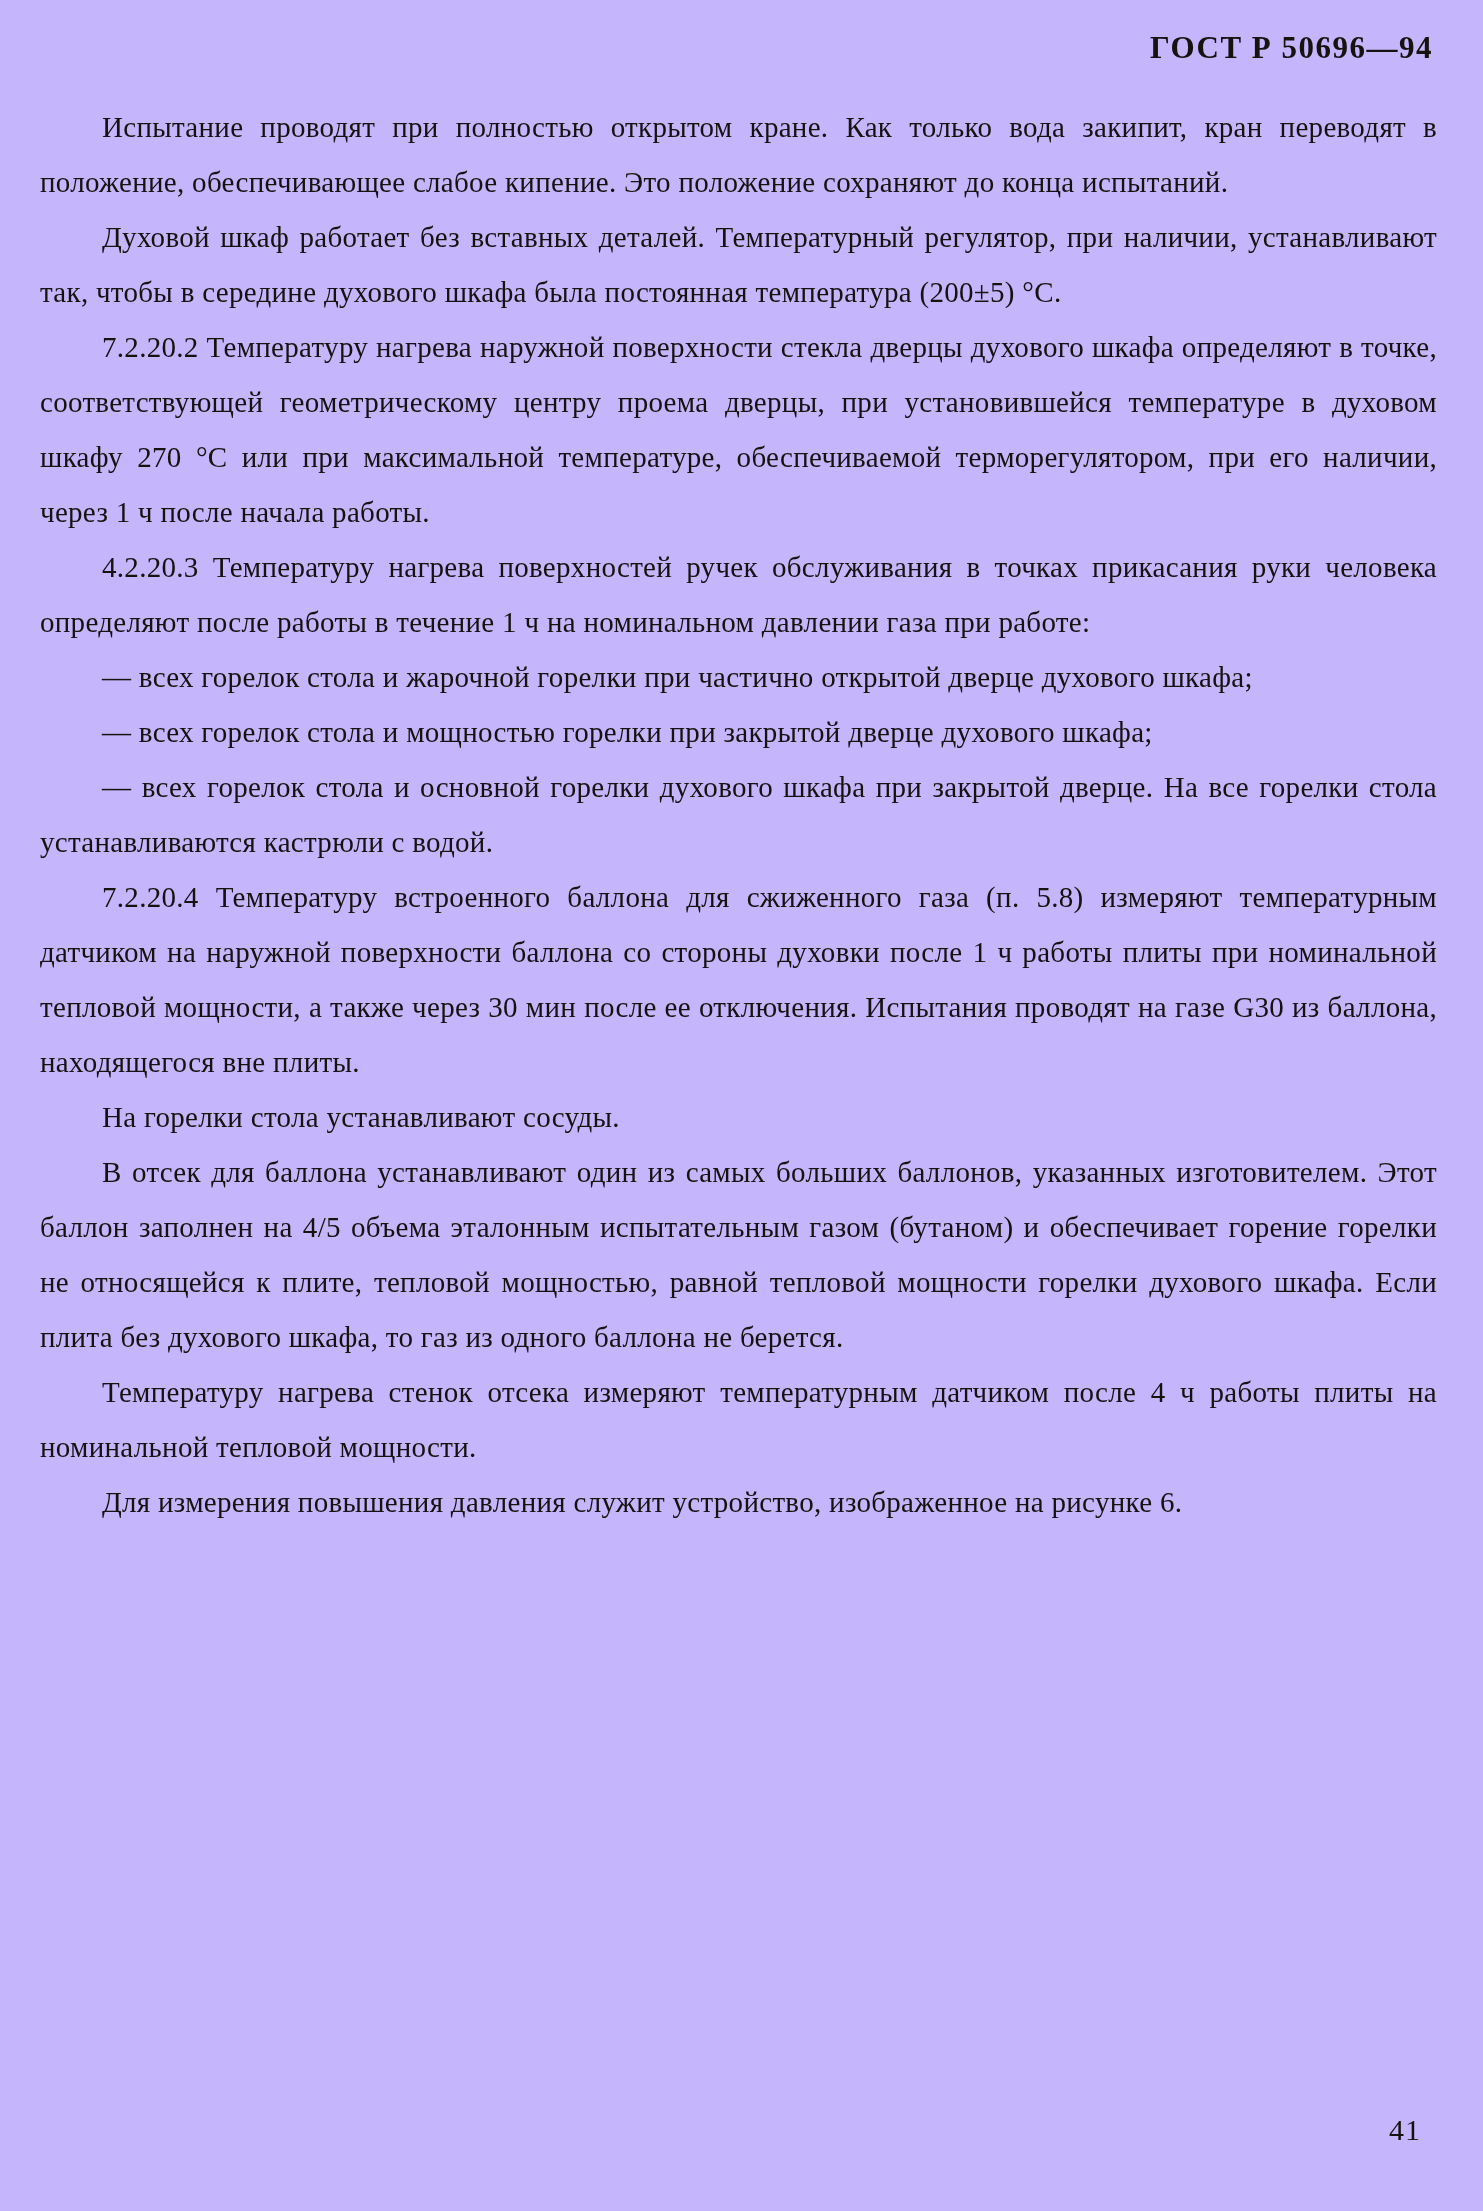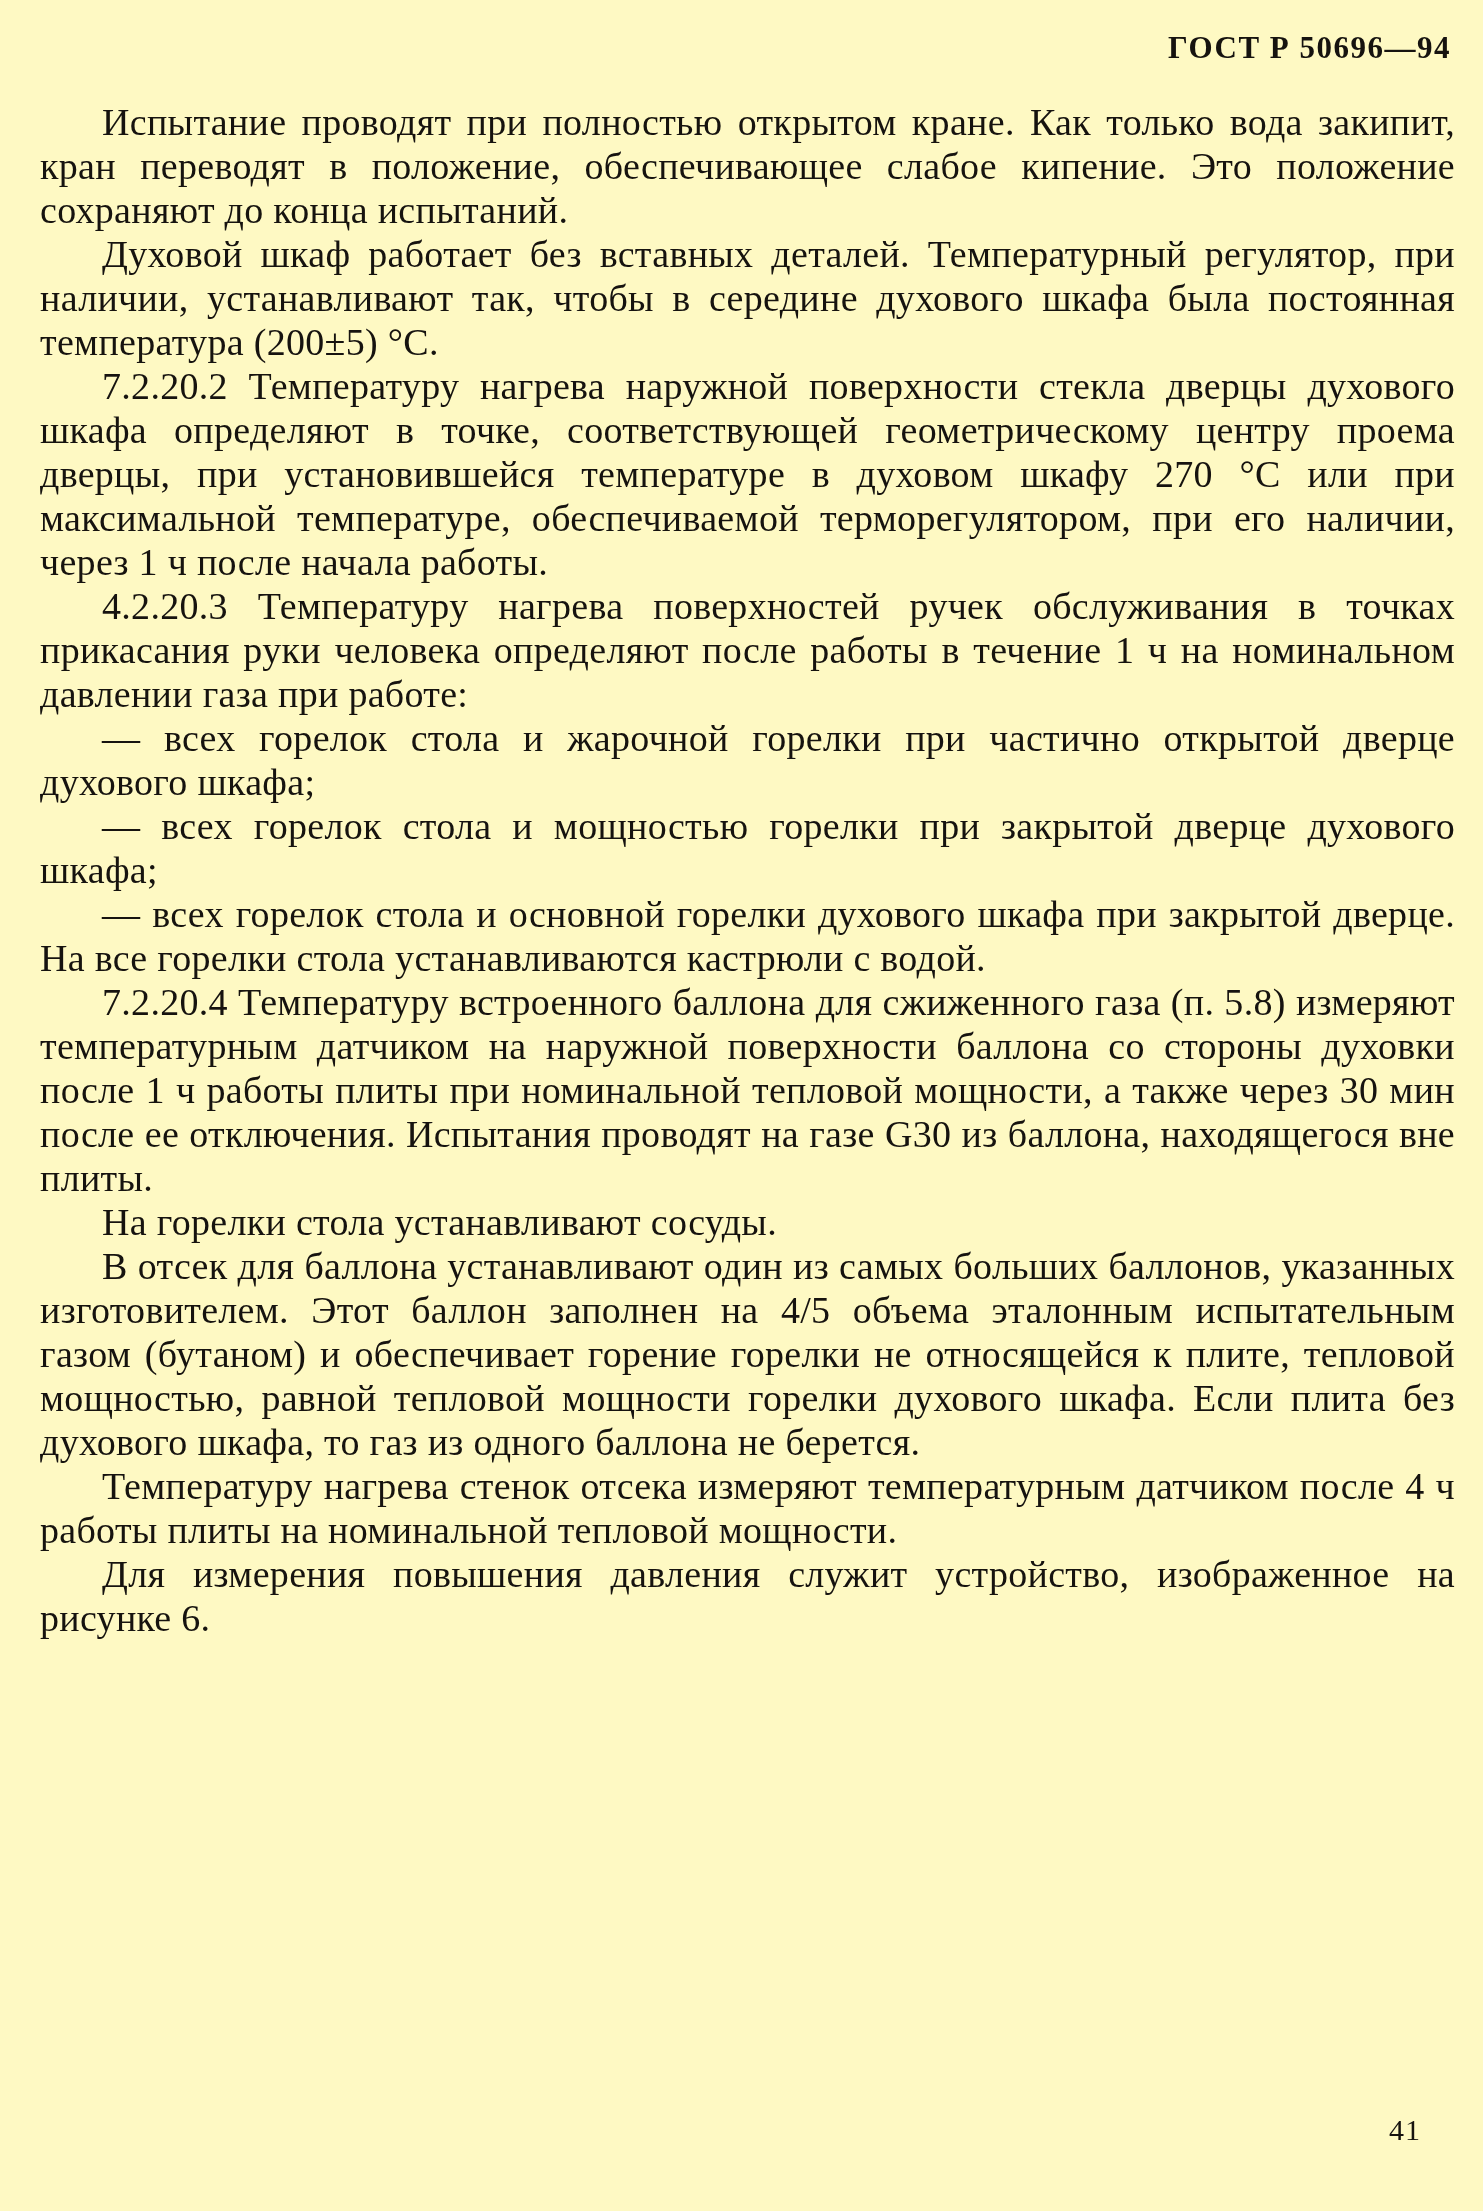--- a/index.html
+++ b/index.html
@@ -8,38 +8,38 @@
   }
   body {
     width: 1483px;
     height: 2211px;
     background: #e9e7e2;
   }
   .page {
     position: relative;
     width: 1483px;
     height: 2211px;
-    background: #fef9c3;
+    background: #c4b5fd;
     box-sizing: border-box;
-    padding: 30px 28px 0 40px;
+    padding: 30px 46px 0 40px;
     font-family: "Liberation Serif", "DejaVu Serif", serif;
     color: #16130f;
     overflow: hidden;
   }
   .page-header {
     text-align: right;
     font-size: 31px;
     font-weight: bold;
     letter-spacing: 1.5px;
     padding-right: 4px;
     margin-bottom: 34px;
   }
   .document-body {
-    font-size: 38px;
-    line-height: 44px;
+    font-size: 29px;
+    line-height: 55px;
     text-align: justify;
     letter-spacing: 0.3px;
     font-family: Liberation Serif, serif;
   }
   .document-body p {
     margin: 0;
     padding: 0;
     text-indent: 62px;
   }
   .page-footer {

